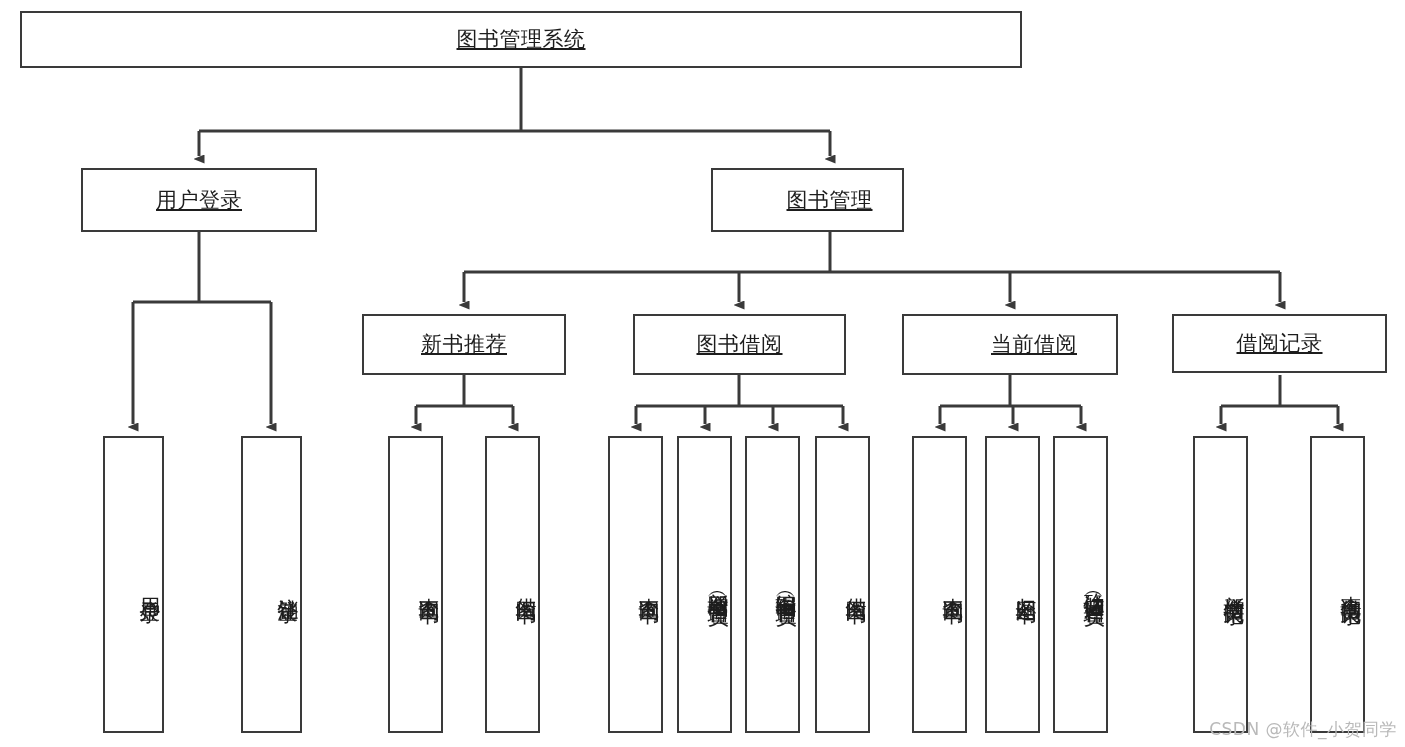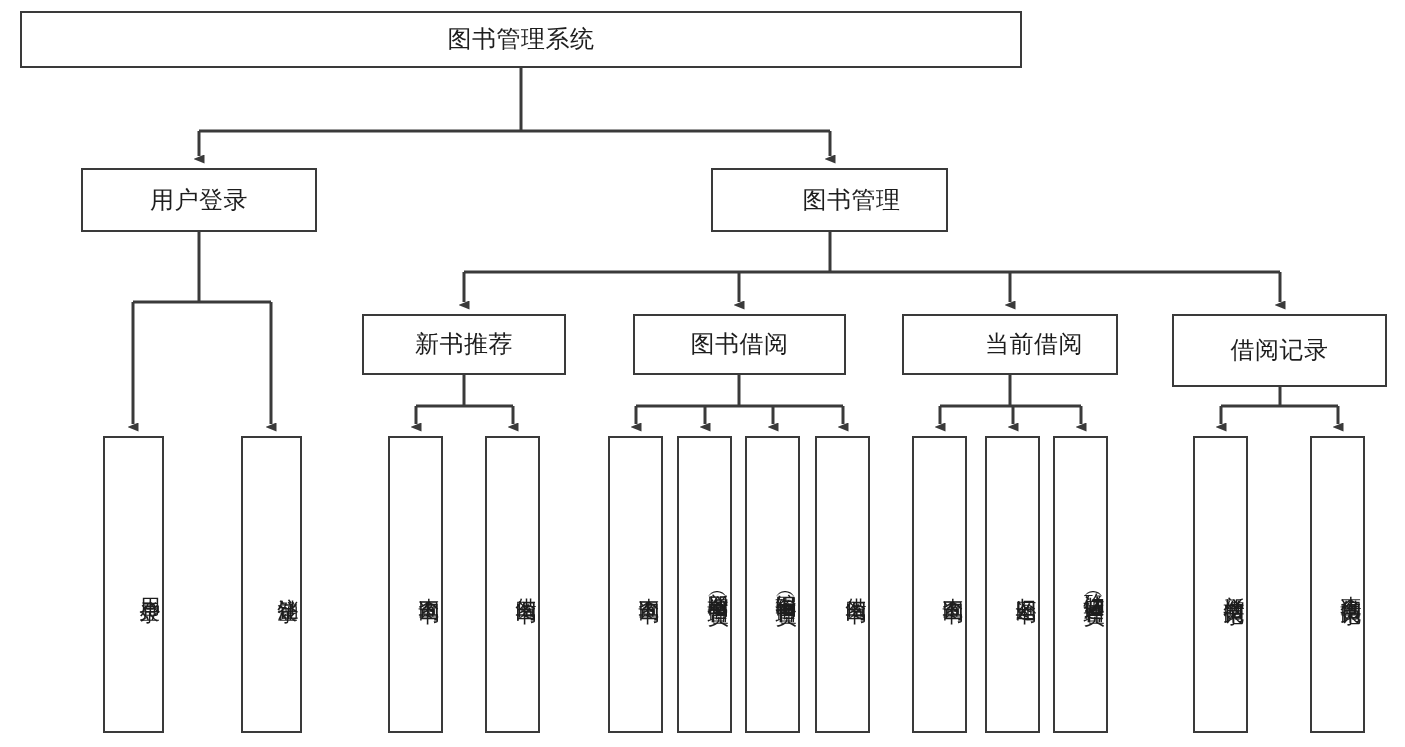--- a/index.html
+++ b/index.html
@@ -31,22 +31,23 @@
     border: 2px solid #3a3a3a;
     background: #ffffff;
     display: flex;
     align-items: center;
     justify-content: center;
     color: #1d1d1d;
     text-align: center;
     line-height: 1.18;
   }
   .node.horizontal {
-    font-size: 24px;
+    font-size: 21px;
     letter-spacing: 0.5px;
+    text-decoration: underline;
   }
   .node.vertical {
     writing-mode: vertical-rl;
     text-orientation: upright;
     font-size: 21px;
     letter-spacing: 2px;
     padding: 6px 0;
     align-items: flex-start;
     justify-content: center;
   }
@@ -126,34 +127,34 @@
     </g>
   </svg>
 
   <div class="node horizontal" style="left: 20px; top: 11px; width: 1002px; height: 57px;">
     <span>图书管理系统</span>
   </div>
 
   <div class="node horizontal" style="left: 81px; top: 168px; width: 236px; height: 64px;">
     <span>用户登录</span>
   </div>
-  <div class="node horizontal" style="left: 711px; top: 168px; width: 237px; height: 64px; padding-left: 44px;">
+  <div class="node horizontal" style="left: 711px; top: 168px; width: 193px; height: 64px; padding-left: 44px;">
     <span>图书管理</span>
   </div>
 
   <div class="node horizontal" style="left: 362px; top: 314px; width: 204px; height: 61px; justify-content: center;">
     <span>新书推荐</span>
   </div>
   <div class="node horizontal" style="left: 633px; top: 314px; width: 213px; height: 61px;">
     <span>图书借阅</span>
   </div>
   <div class="node horizontal" style="left: 902px; top: 314px; width: 216px; height: 61px; padding-left: 48px;">
     <span>当前借阅</span>
   </div>
-  <div class="node horizontal" style="left: 1172px; top: 314px; width: 215px; height: 73px;">
+  <div class="node horizontal" style="left: 1172px; top: 314px; width: 215px; height: 59px;">
     <span>借阅记录</span>
   </div>
 
   <div class="node vertical" style="left: 103px; top: 436px; width: 61px; height: 297px;">
     <span class="vtext">用户登录</span>
   </div>
   <div class="node vertical" style="left: 241px; top: 436px; width: 61px; height: 297px;">
     <span class="vtext">注销登录</span>
   </div>
   <div class="node vertical" style="left: 388px; top: 436px; width: 55px; height: 297px;">
@@ -183,13 +184,14 @@
   <div class="node vertical topalign" style="left: 1053px; top: 436px; width: 55px; height: 297px;">
     <span class="vtext">确认归还（管理员）</span>
   </div>
   <div class="node vertical" style="left: 1193px; top: 436px; width: 55px; height: 297px;">
     <span class="vtext">新增借阅记录</span>
   </div>
   <div class="node vertical" style="left: 1310px; top: 436px; width: 55px; height: 297px;">
     <span class="vtext">查询借阅记录</span>
   </div>
 
+  <div id="watermark">CSDN @软件_小贺同学</div>
 </div>
 
 </body></html>

